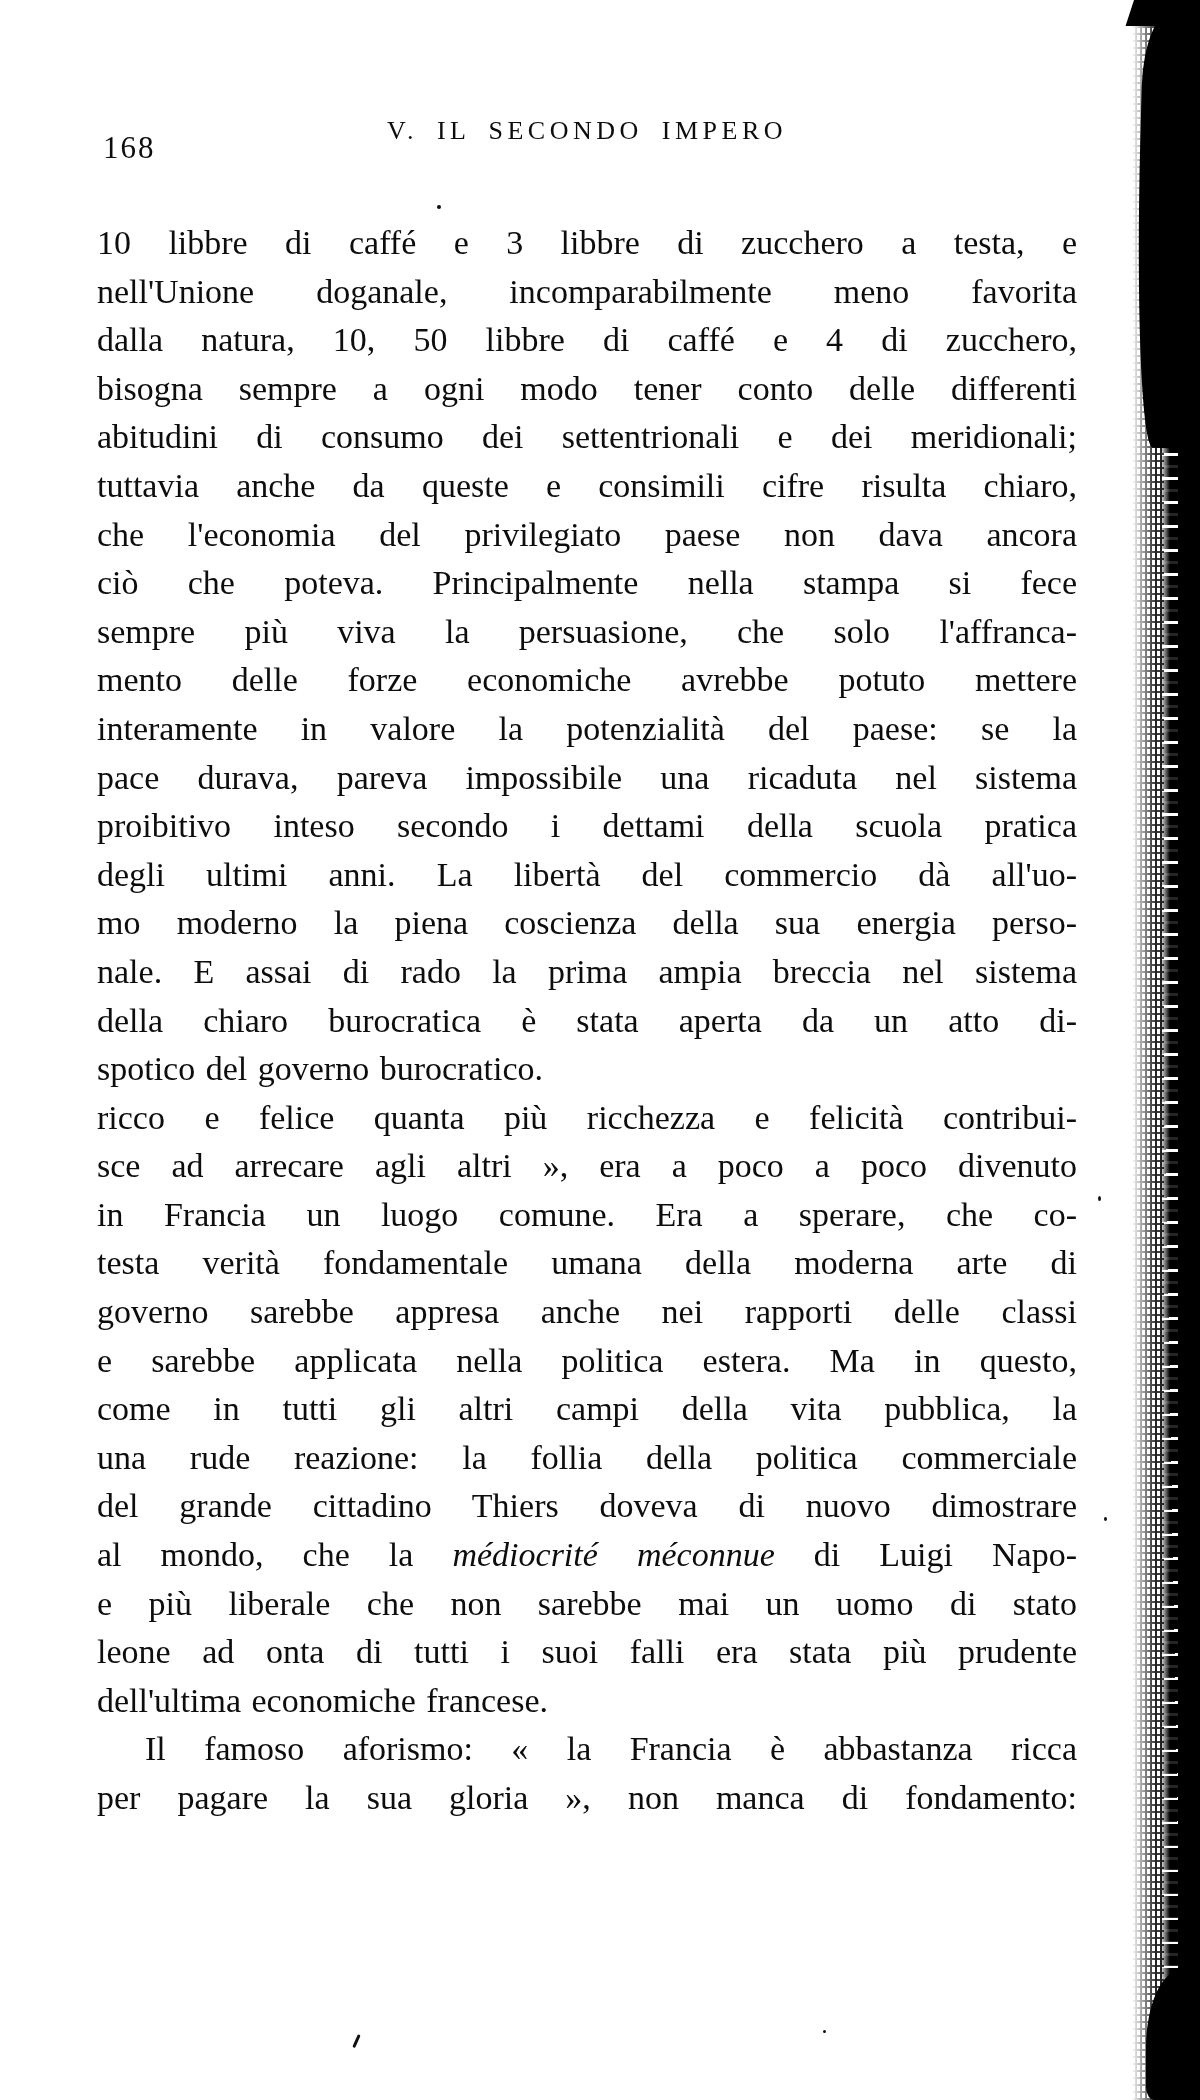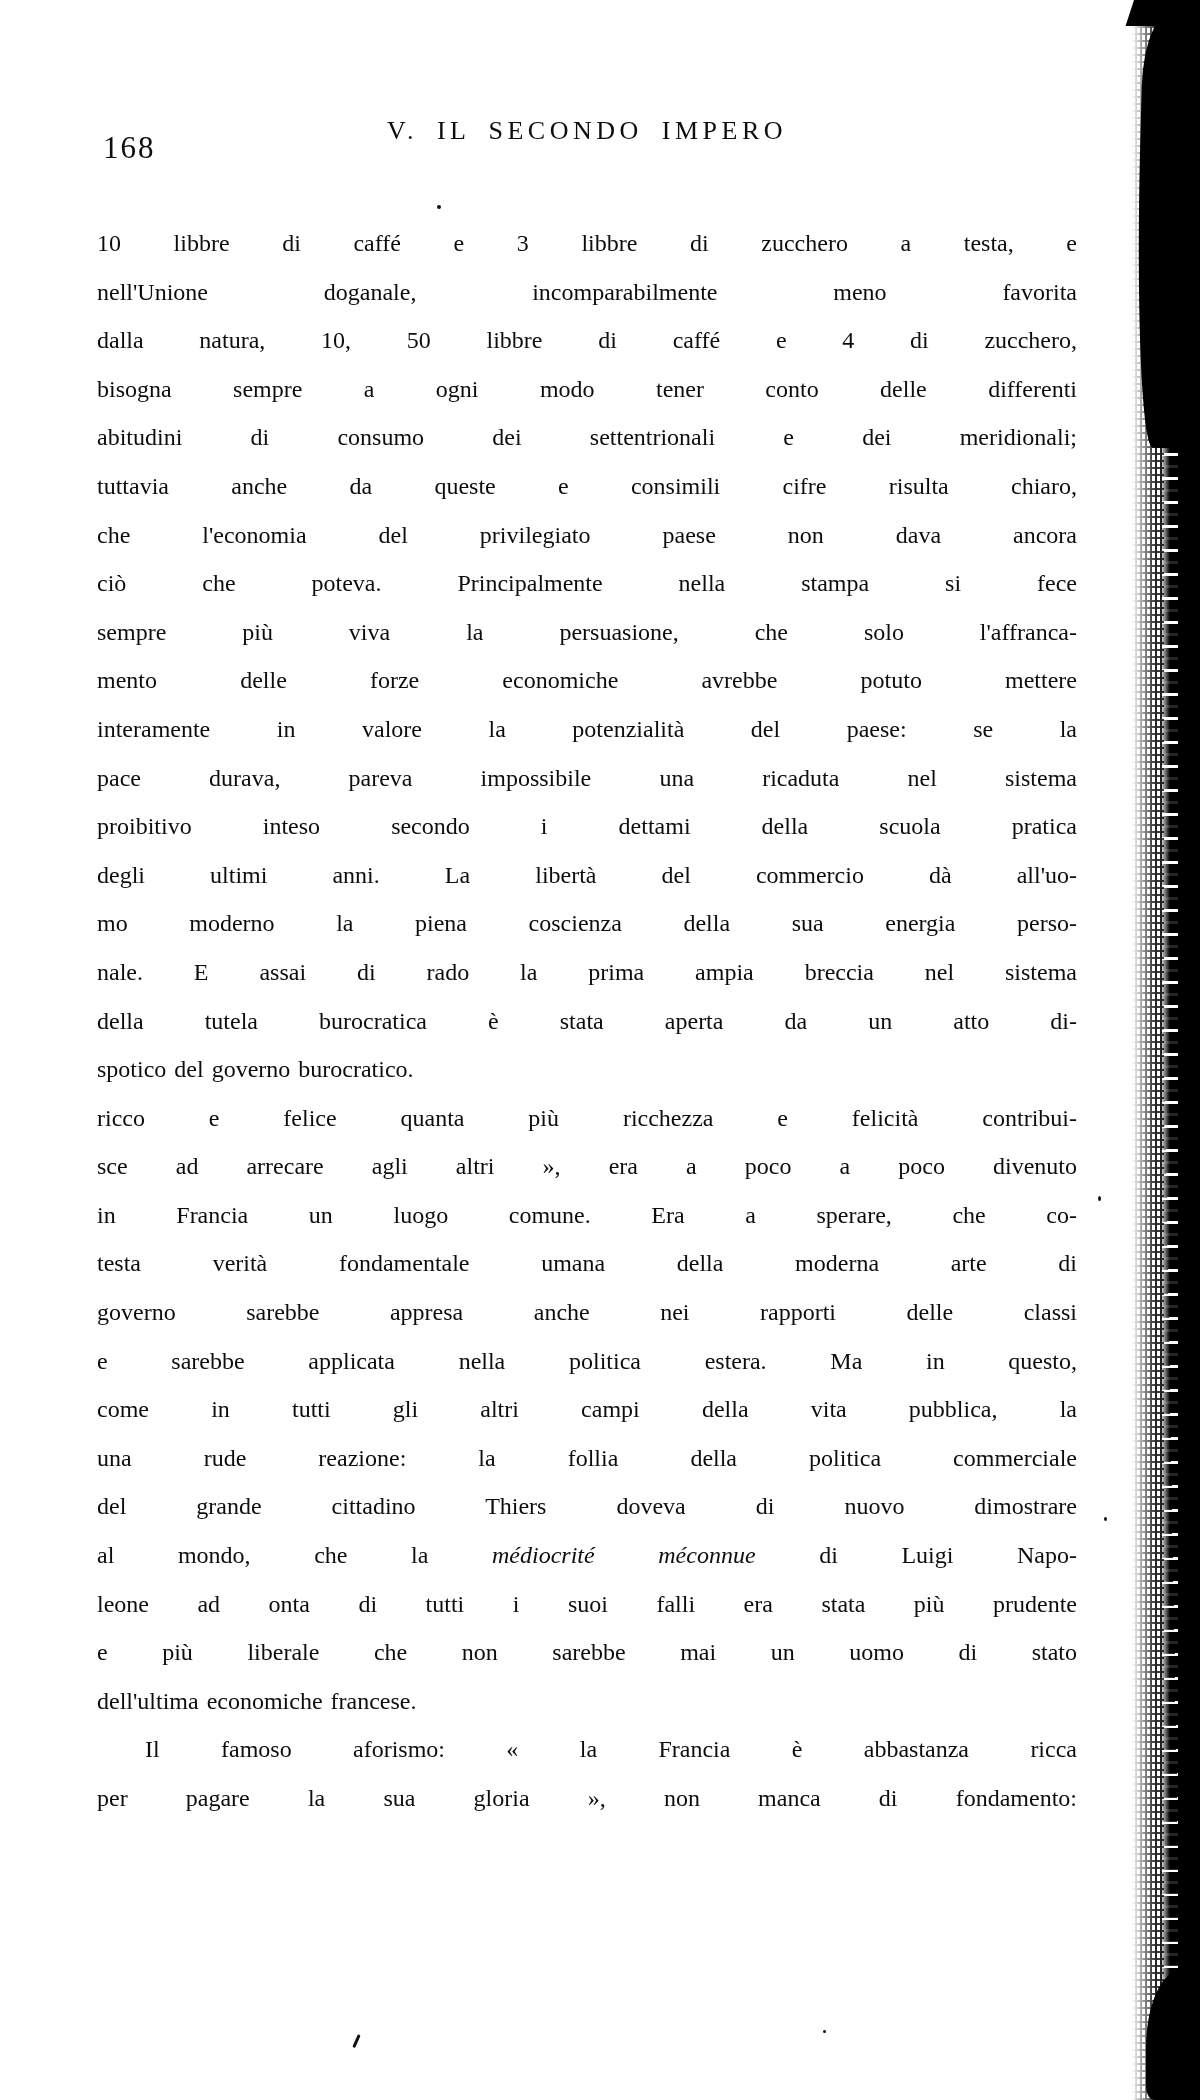--- a/index.html
+++ b/index.html
@@ -40,21 +40,21 @@
   
   .body-text {
     position: absolute;
     left: 97px;
     top: 219px;
     width: 980px;
   }
   .line {
     height: 48.6px;
     line-height: 48.6px;
-    font-size: 24px;
+    font-size: 34px;
     white-space: normal;
     text-align: justify;
     text-align-last: justify;
     word-spacing: 2px;
   }
   .line.no-justify {
     text-align-last: left;
   }
   .line.indent {
     padding-left: 48px;
@@ -169,34 +169,34 @@
       <div class="line">che l'economia del privilegiato paese non dava ancora</div>
       <div class="line">ciò che poteva. Principalmente nella stampa si fece</div>
       <div class="line">sempre più viva la persuasione, che solo l'affranca-</div>
       <div class="line">mento delle forze economiche avrebbe potuto mettere</div>
       <div class="line">interamente in valore la potenzialità del paese: se la</div>
       <div class="line">pace durava, pareva impossibile una ricaduta nel sistema</div>
       <div class="line">proibitivo inteso secondo i dettami della scuola pratica</div>
       <div class="line">degli ultimi anni. La libertà del commercio dà all'uo-</div>
       <div class="line">mo moderno la piena coscienza della sua energia perso-</div>
       <div class="line">nale. E assai di rado la prima ampia breccia nel sistema</div>
-      <div class="line">della tutela burocratica è stata aperta da un atto di-</div>
+      <div class="line">della chiaro burocratica è stata aperta da un atto di-</div>
       <div class="line no-justify">spotico del governo burocratico.</div>
       <div class="line">ricco e felice quanta più ricchezza e felicità contribui-</div>
       <div class="line">sce ad arrecare agli altri », era a poco a poco divenuto</div>
       <div class="line">in Francia un luogo comune. Era a sperare, che co-</div>
       <div class="line">testa verità fondamentale umana della moderna arte di</div>
       <div class="line">governo sarebbe appresa anche nei rapporti delle classi</div>
       <div class="line">e sarebbe applicata nella politica estera. Ma in questo,</div>
       <div class="line">come in tutti gli altri campi della vita pubblica, la</div>
       <div class="line">una rude reazione: la follia della politica commerciale</div>
       <div class="line">del grande cittadino Thiers doveva di nuovo dimostrare</div>
       <div class="line">al mondo, che la <i>médiocrité méconnue</i> di Luigi Napo-</div>
+      <div class="line">e più liberale che non sarebbe mai un uomo di stato</div>
       <div class="line">leone ad onta di tutti i suoi falli era stata più prudente</div>
-      <div class="line">e più liberale che non sarebbe mai un uomo di stato</div>
       <div class="line no-justify">dell'ultima economiche francese.</div>
       <div class="line indent">Il famoso aforismo: « la Francia è abbastanza ricca</div>
       <div class="line">per pagare la sua gloria », non manca di fondamento:</div>
     </div>
 
   <div class="edge-band">
     <div class="band-speckle"></div>
     <div class="band-ragged"></div>
     <div class="band-core"></div>
     <div class="band-blob-top"></div>

